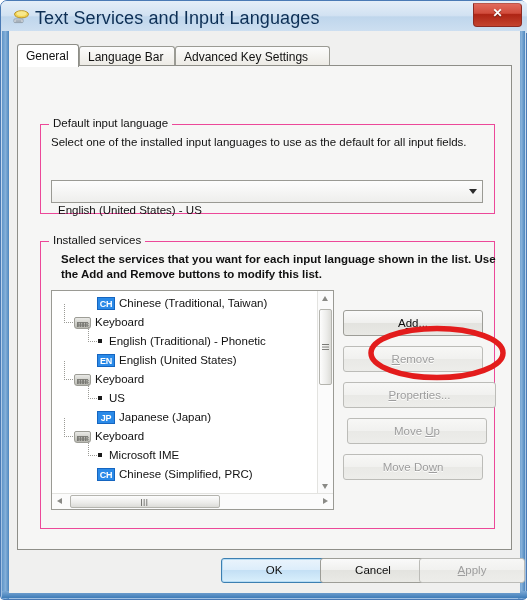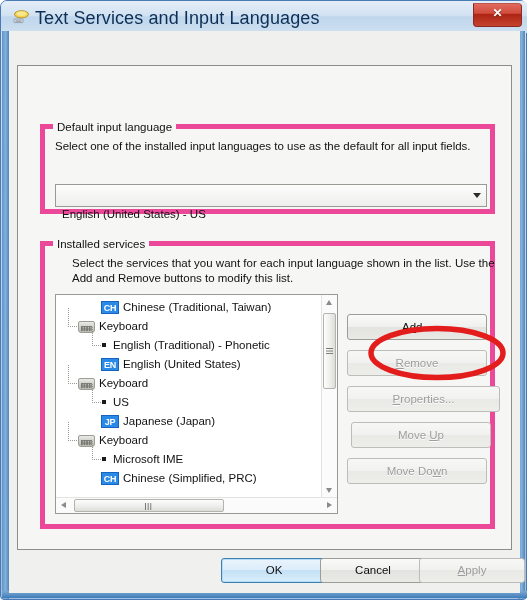--- a/index.html
+++ b/index.html
@@ -131,21 +131,21 @@
     box-sizing: border-box;
     background: #f6f6f5;
     border: 1px solid #8e8e88;
     border-top-color: #8e8e88;
   }
 
   
   .groupbox {
     position: absolute;
     box-sizing: border-box;
-    border: 5px solid #ec4899;
+    border: 1px solid #ec4899;
     background: transparent;
   }
   .group-title {
     position: absolute;
     top: -8px; left: 8px;
     padding: 0 4px;
     background: #f6f6f5;
     font-size: 11.5px;
     color: #111111;
     white-space: nowrap;
@@ -185,21 +185,21 @@
     width: 0; height: 0;
     border-left: 4px solid transparent;
     border-right: 4px solid transparent;
     border-top: 5px solid #2b2b2b;
   }
 
   #group-installed {
     left: 22px; top: 175px;
     width: 455px; height: 288px;
   }
-  #installed-desc { left: 27px; top: 10px; width: 436px; }
+  #installed-desc { left: 20px; top: 10px; width: 436px; font-weight: bold; }
 
   
   #listbox {
     position: absolute;
     left: 10px; top: 48px;
     width: 283px; height: 220px;
     box-sizing: border-box;
     border: 1px solid #9a9a94;
     background: #ffffff;
     overflow: hidden;
@@ -453,20 +453,31 @@
     <div id="title-text">Text Services and Input Languages</div>
     <div id="close-button"></div>
   </div>
 
   <div id="frame-left"></div>
   <div id="frame-right"></div>
   <div id="frame-bottom"></div>
 
   <div id="client">
 
+    <div id="tabstrip">
+      <div class="tab active" id="tab-general">
+        <span>General</span>
+      </div>
+      <div class="tab" id="tab-language-bar">
+        <span>Language Bar</span>
+      </div>
+      <div class="tab" id="tab-advanced-keys">
+        <span>Advanced Key Settings</span>
+      </div>
+    </div>
 
     <div id="tabpage">
 
       <div class="groupbox" id="group-default">
         <div class="group-title">Default input language</div>
         <div class="group-desc" id="default-desc">Select one of the installed input languages to use as the default for all input fields.</div>
         <div id="default-combo">
           <div id="default-combo-text">English (United States) - US</div>
           <div id="default-combo-arrow"></div>
         </div>

